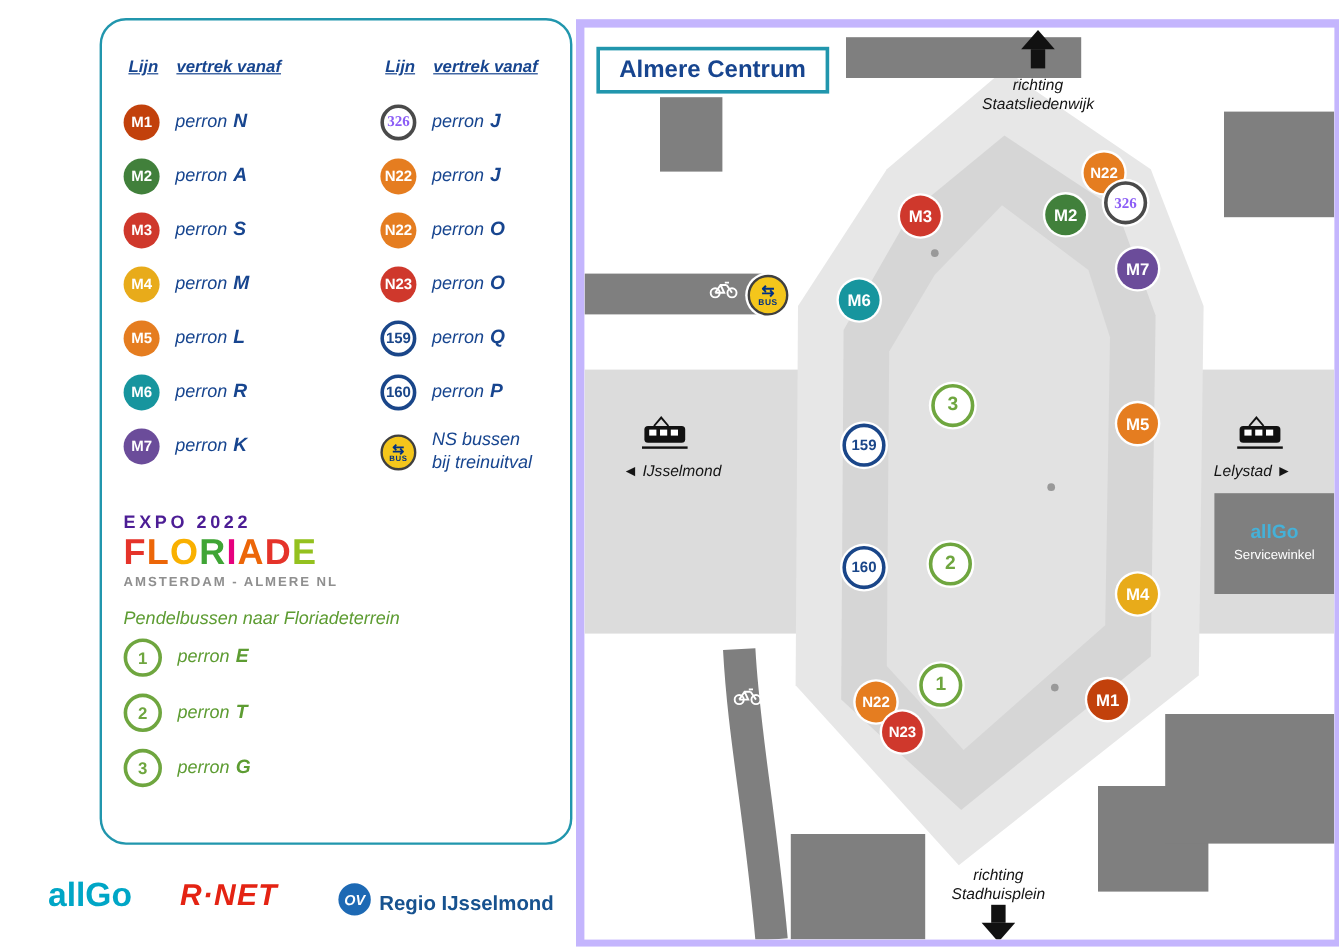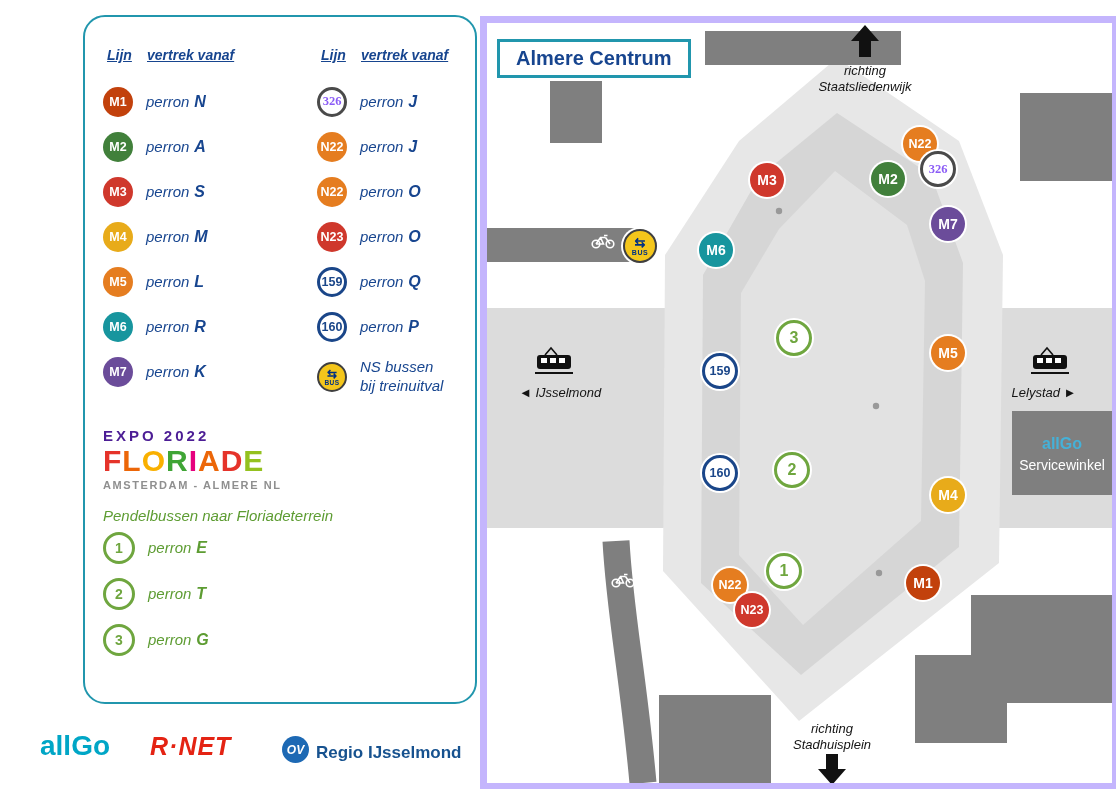--- a/index.html
+++ b/index.html
@@ -69,21 +69,21 @@
        border:7px solid #c4b5fd;background:#fff;box-sizing:content-box;overflow:hidden;}
   #map svg.base{position:absolute;left:0;top:0;z-index:1;}
   .map-title{position:absolute;left:10px;top:16px;background:#fff;border:3px solid #2196ad;
              padding:5px 16px;font-size:20px;font-weight:bold;color:#17458f;z-index:9;}
   .maplabel{position:absolute;font-style:italic;font-size:13px;color:#141414;
             text-align:center;line-height:1.25;z-index:7;}
   .maplabel span{display:block;}
   .inlinelabel span{display:inline;}
   .service-sign{position:absolute;left:525px;top:412px;width:100px;text-align:center;z-index:7;}
   .service-sign .brand{display:block;color:#45b1d8;font-weight:bold;font-size:16px;}
-  .service-sign .lbl{display:block;color:#fff;font-size:14px;margin-top:4px;}
+  .service-sign .lbl{display:block;color:#fff;font-size:11px;margin-top:4px;}
   .bike{position:absolute;z-index:6;}
 </style>
 </head>
 <body>
 
 <div id="page">
 
   <div id="legend">
 
     <div class="col col1">

